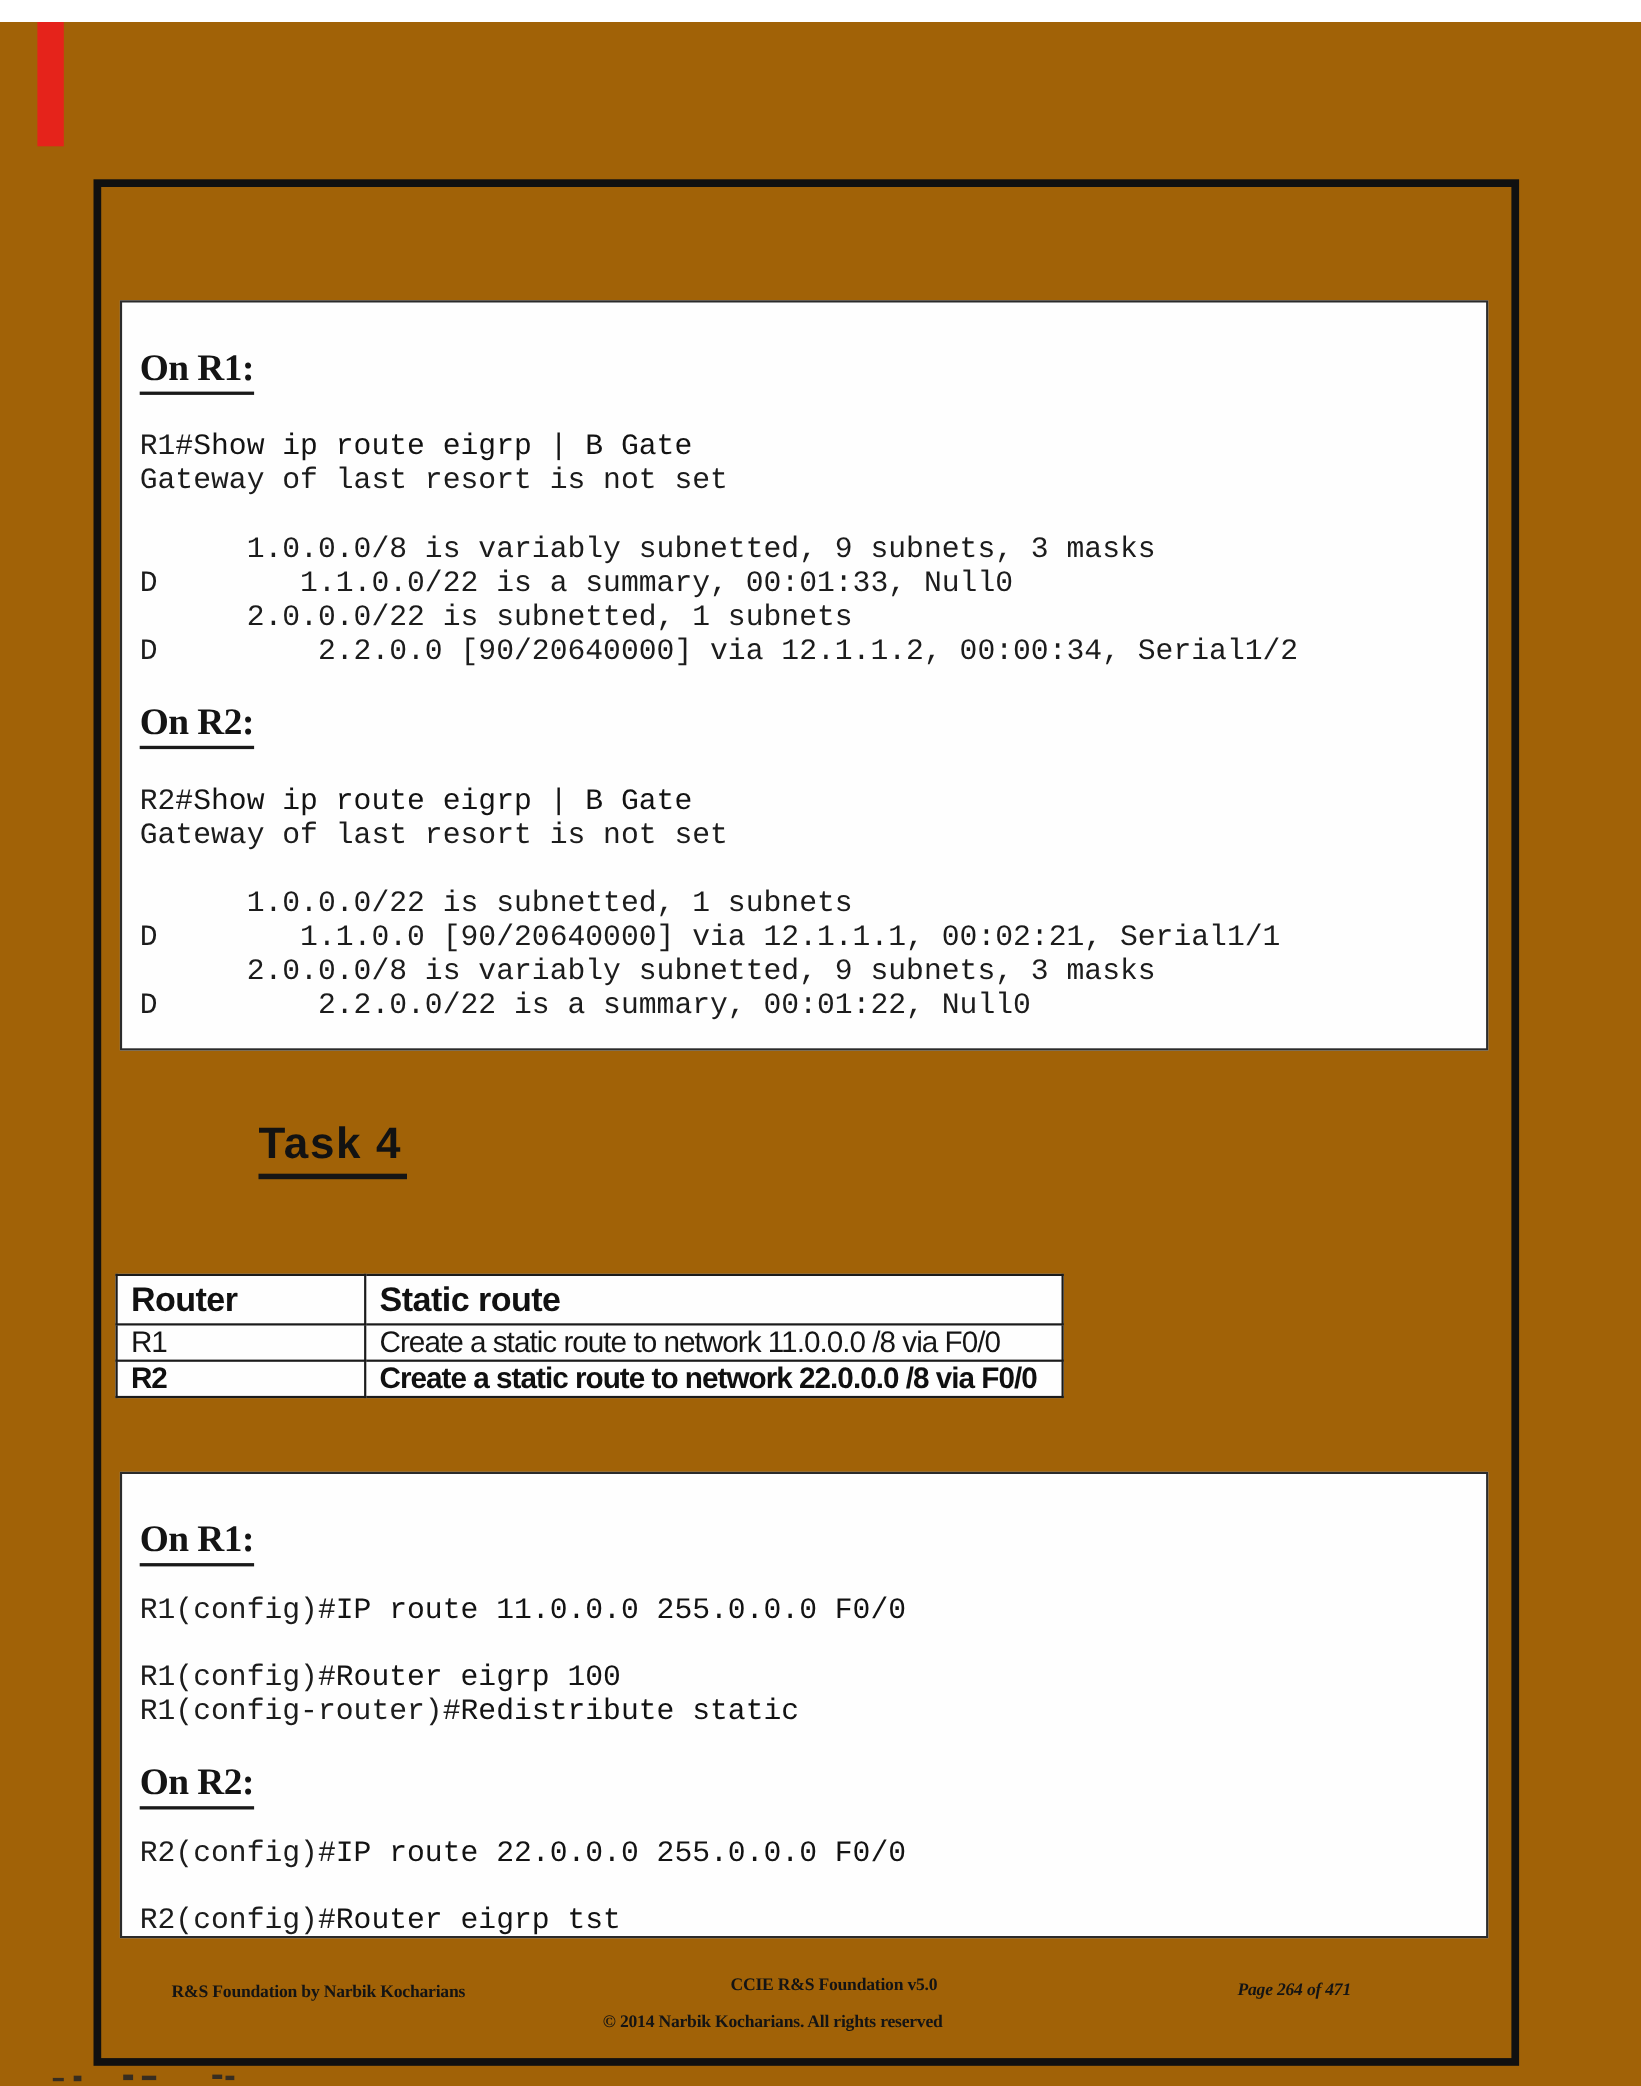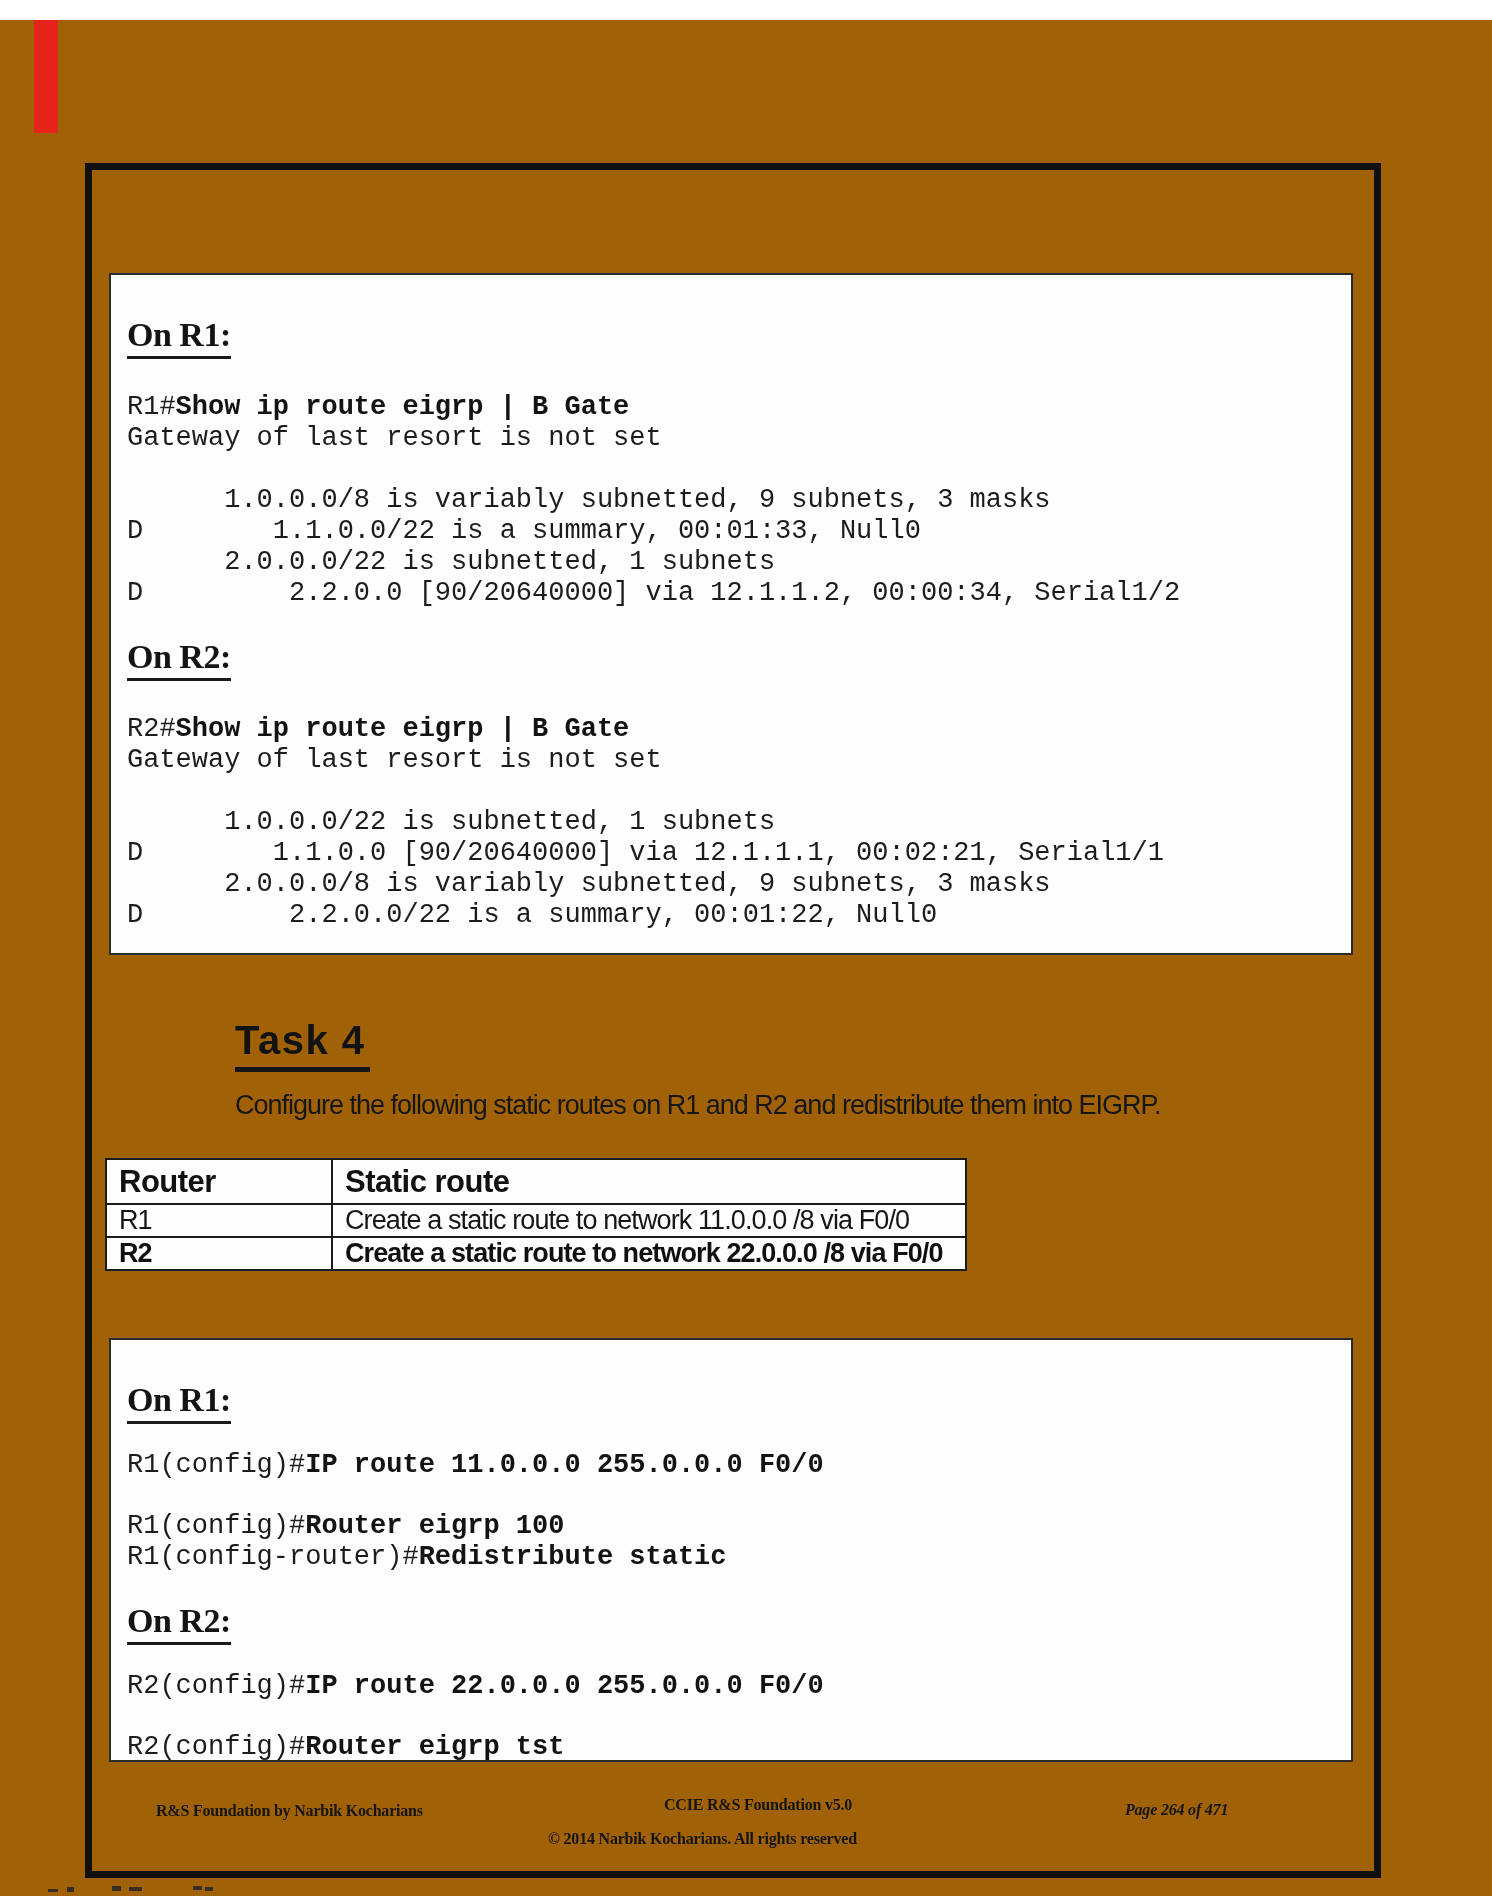--- a/index.html
+++ b/index.html
@@ -16,21 +16,21 @@
   .box1{top:253px;height:682px;}
   .box2{top:1318px;height:424px;}
   .c-head-wrap{margin:30px 0 33px 0;height:42px;}
   .c-head-wrap:first-child{margin-top:0;}
   .box2 .c-head-wrap{margin-bottom:26px;}
   .c-head{font-family:"Liberation Serif","DejaVu Serif",serif;font-weight:bold;font-size:34px;
         line-height:36px;color:#141414;border-bottom:3px solid #1a1a1a;padding-bottom:3px;
         display:inline-block;letter-spacing:-0.5px;}
   .c-line{height:31px;line-height:31px;white-space:pre;
         font-family:"Liberation Mono","DejaVu Sans Mono",monospace;font-size:27px;color:#1c1c1c;}
-  .c-line .b{font-weight:bold;color:#131313;}
+  .c-line .b{font-weight:normal;color:#131313;}
   .c-blank{height:31px;}
   .box2 .c-blank{height:30px;}
   
   .task-title-wrap{position:absolute;left:235px;top:998px;}
   .task-title{font-family:"Liberation Sans","DejaVu Sans",sans-serif;font-weight:bold;
         font-size:40px;letter-spacing:1.5px;color:#121212;border-bottom:5px solid #151515;
         padding:0 4px 4px 0;display:inline-block;}
   .task-desc{position:absolute;left:235px;top:1070px;width:1000px;margin:0;
         font-family:"Liberation Sans","DejaVu Sans",sans-serif;font-size:27px;
         letter-spacing:-1px;color:#161616;}
@@ -80,21 +80,20 @@
       <div class="c-line"><span>      1.0.0.0/22 is subnetted, 1 subnets</span></div>
       <div class="c-line"><span>D        1.1.0.0 [90/20640000] via 12.1.1.1, 00:02:21, Serial1/1</span></div>
       <div class="c-line"><span>      2.0.0.0/8 is variably subnetted, 9 subnets, 3 masks</span></div>
       <div class="c-line"><span>D         2.2.0.0/22 is a summary, 00:01:22, Null0</span></div>
     </div>
 
   <div class="task-title-wrap">
     <span class="task-title">Task 4</span>
   </div>
 
-  <p class="task-desc">Configure the following static routes on R1 and R2 and redistribute them into EIGRP.</p>
 
   <table class="route-table">
     <thead>
       <tr>
         <th class="col-router">Router</th>
         <th>Static route</th>
       </tr>
     </thead>
     <tbody>
         <tr class="">

